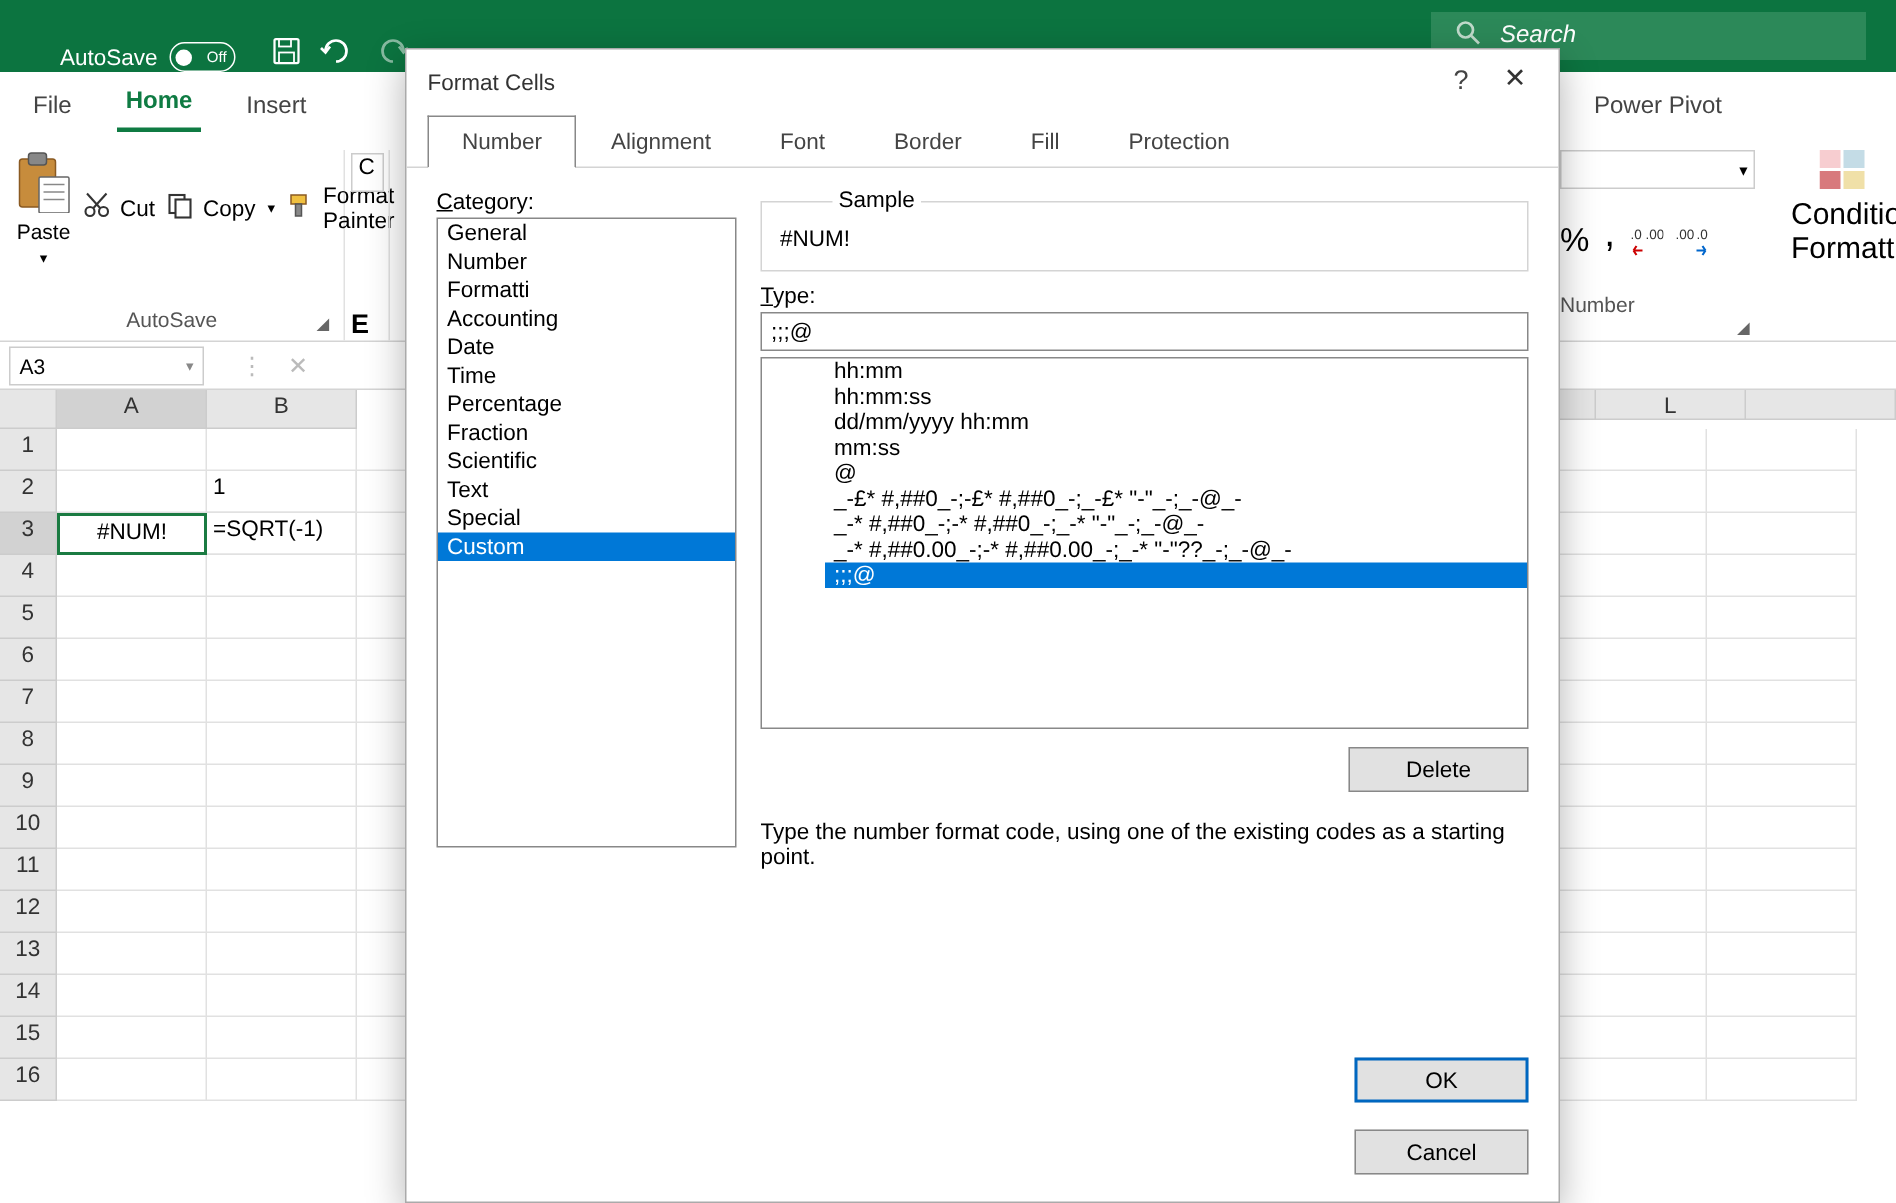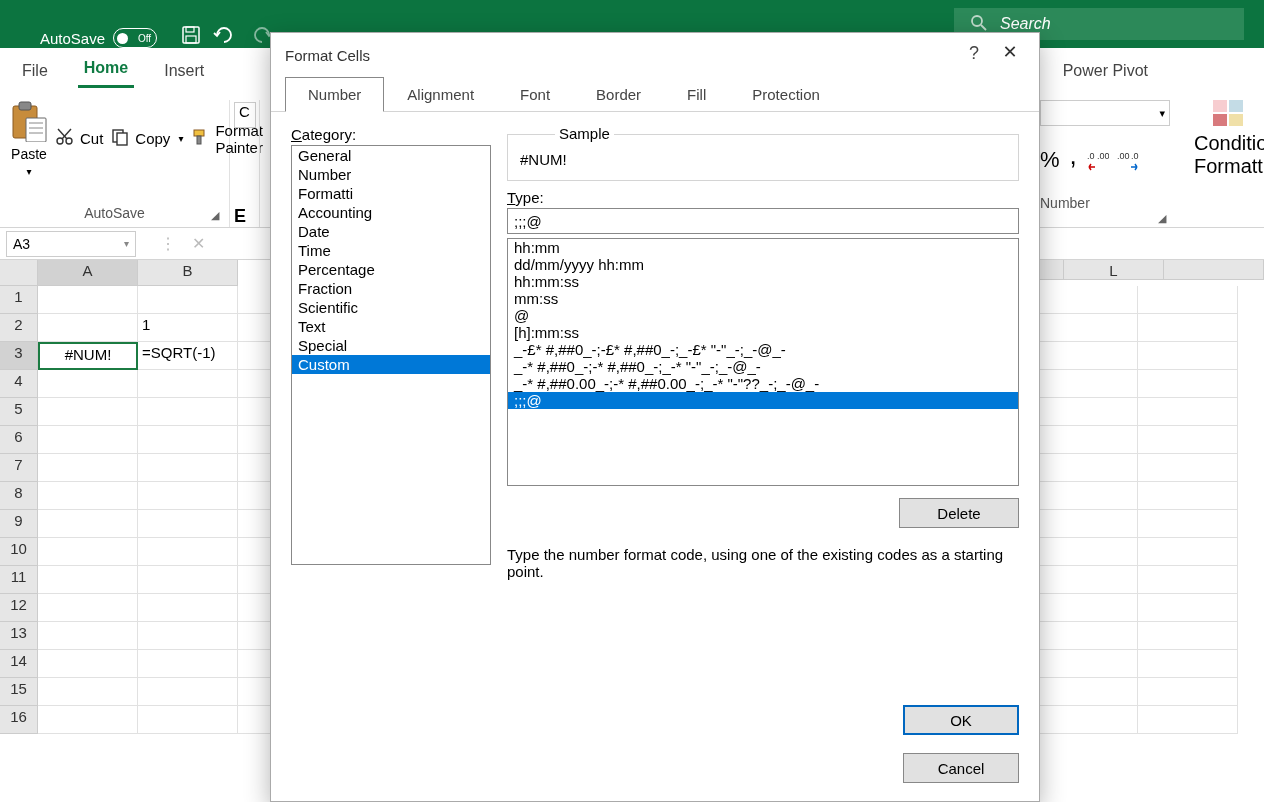--- a/index.html
+++ b/index.html
@@ -379,20 +379,21 @@
       padding: 0 6px;
       font-size: 15px;
       margin-bottom: 4px;
     }
     .type-list {
       border: 1px solid #888;
       height: 248px;
       overflow-y: scroll;
       font-size: 15px;
       background: #fff;
+      padding-left: 42px;
     }
     .type-item {
       padding: 0px 6px;
       cursor: pointer;
       white-space: nowrap;
     }
     .type-item.selected {
       background: #0078d7;
       color: #fff;
     }
@@ -807,25 +808,24 @@
       </div>
       <div class="right-section">
         <div class="sample-box">
           <span class="sample-label">Sample</span>
           <div class="sample-value">#NUM!</div>
         </div>
         <div class="type-label"><span>T</span>ype:</div>
         <input class="type-input" value=";;;@" style="">
         <div class="type-list" id="typelist">
             <div class="type-item">hh:mm</div>
+            <div class="type-item">hh:mm:ss</div>
             <div class="type-item">dd/mm/yyyy hh:mm</div>
-            <div class="type-item">hh:mm:ss</div>
             <div class="type-item">mm:ss</div>
             <div class="type-item">@</div>
-            <div class="type-item">[h]:mm:ss</div>
             <div class="type-item">_-£* #,##0_-;-£* #,##0_-;_-£* "-"_-;_-@_-</div>
             <div class="type-item">_-* #,##0_-;-* #,##0_-;_-* "-"_-;_-@_-</div>
             <div class="type-item">_-* #,##0.00_-;-* #,##0.00_-;_-* "-"??_-;_-@_-</div>
             <div class="type-item selected">;;;@</div>
           </div>
         <div class="delete-btn">
           <span>Delete</span>
         </div>
         <div class="helper-text">Type the number format code, using one of the existing codes as a starting point.</div>
       </div>

